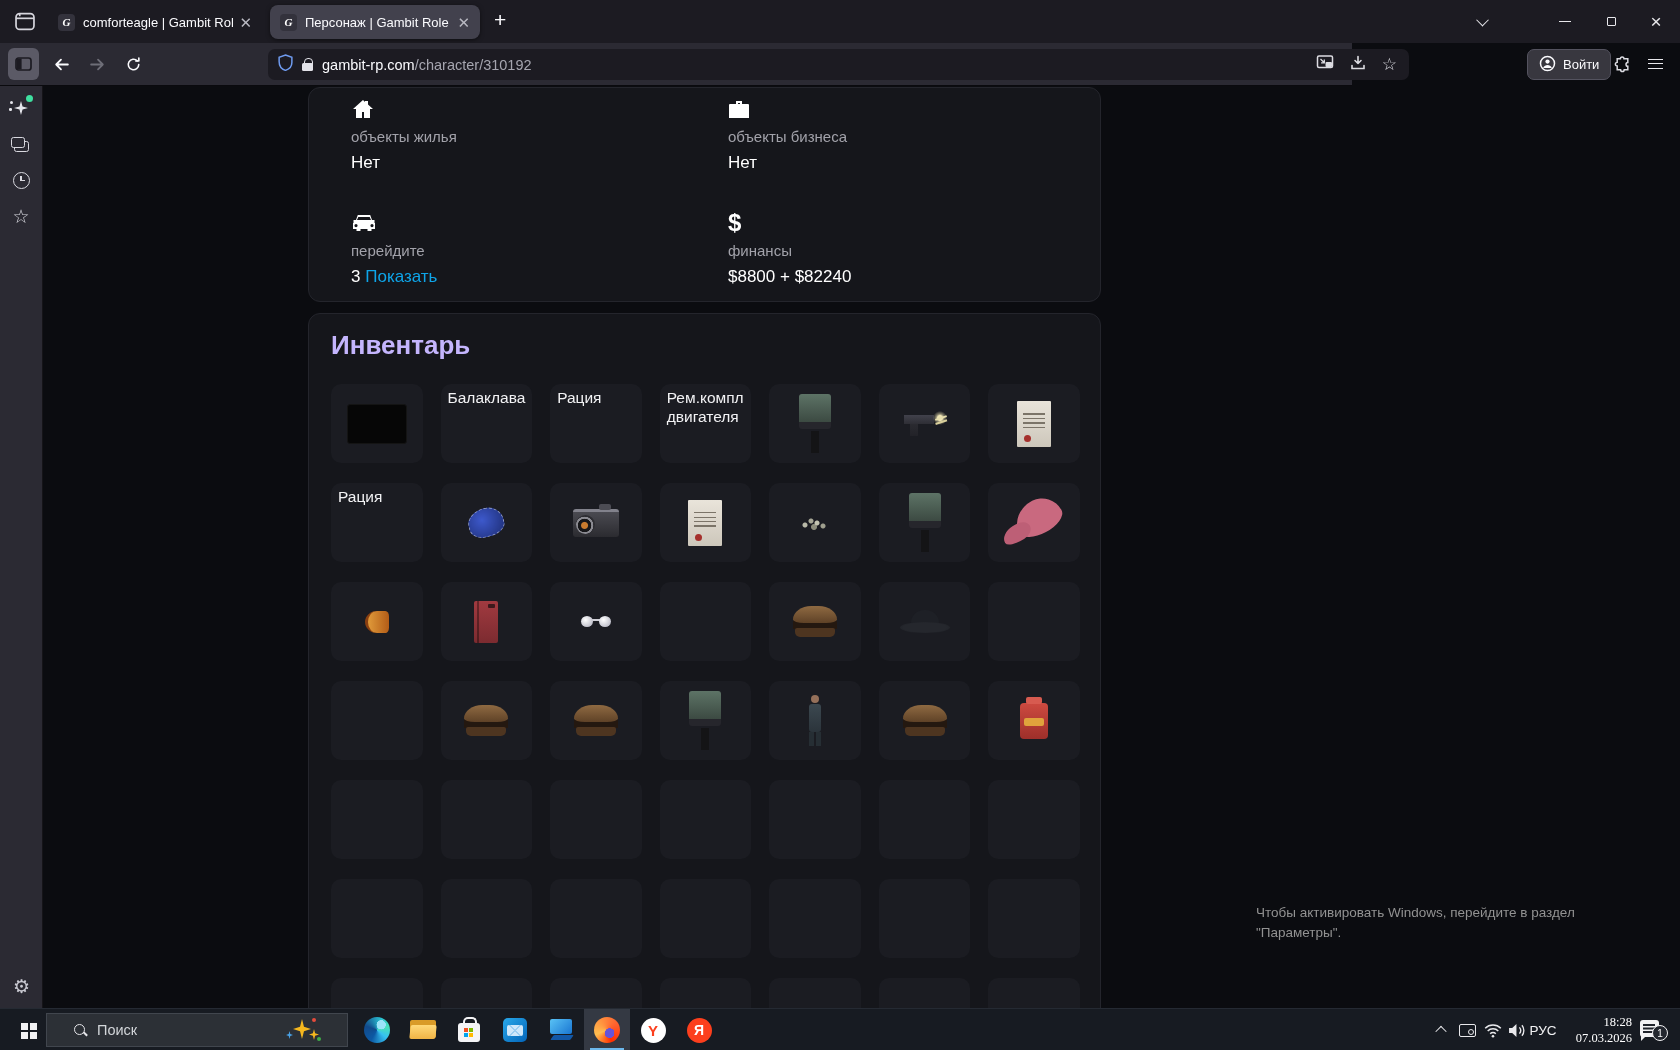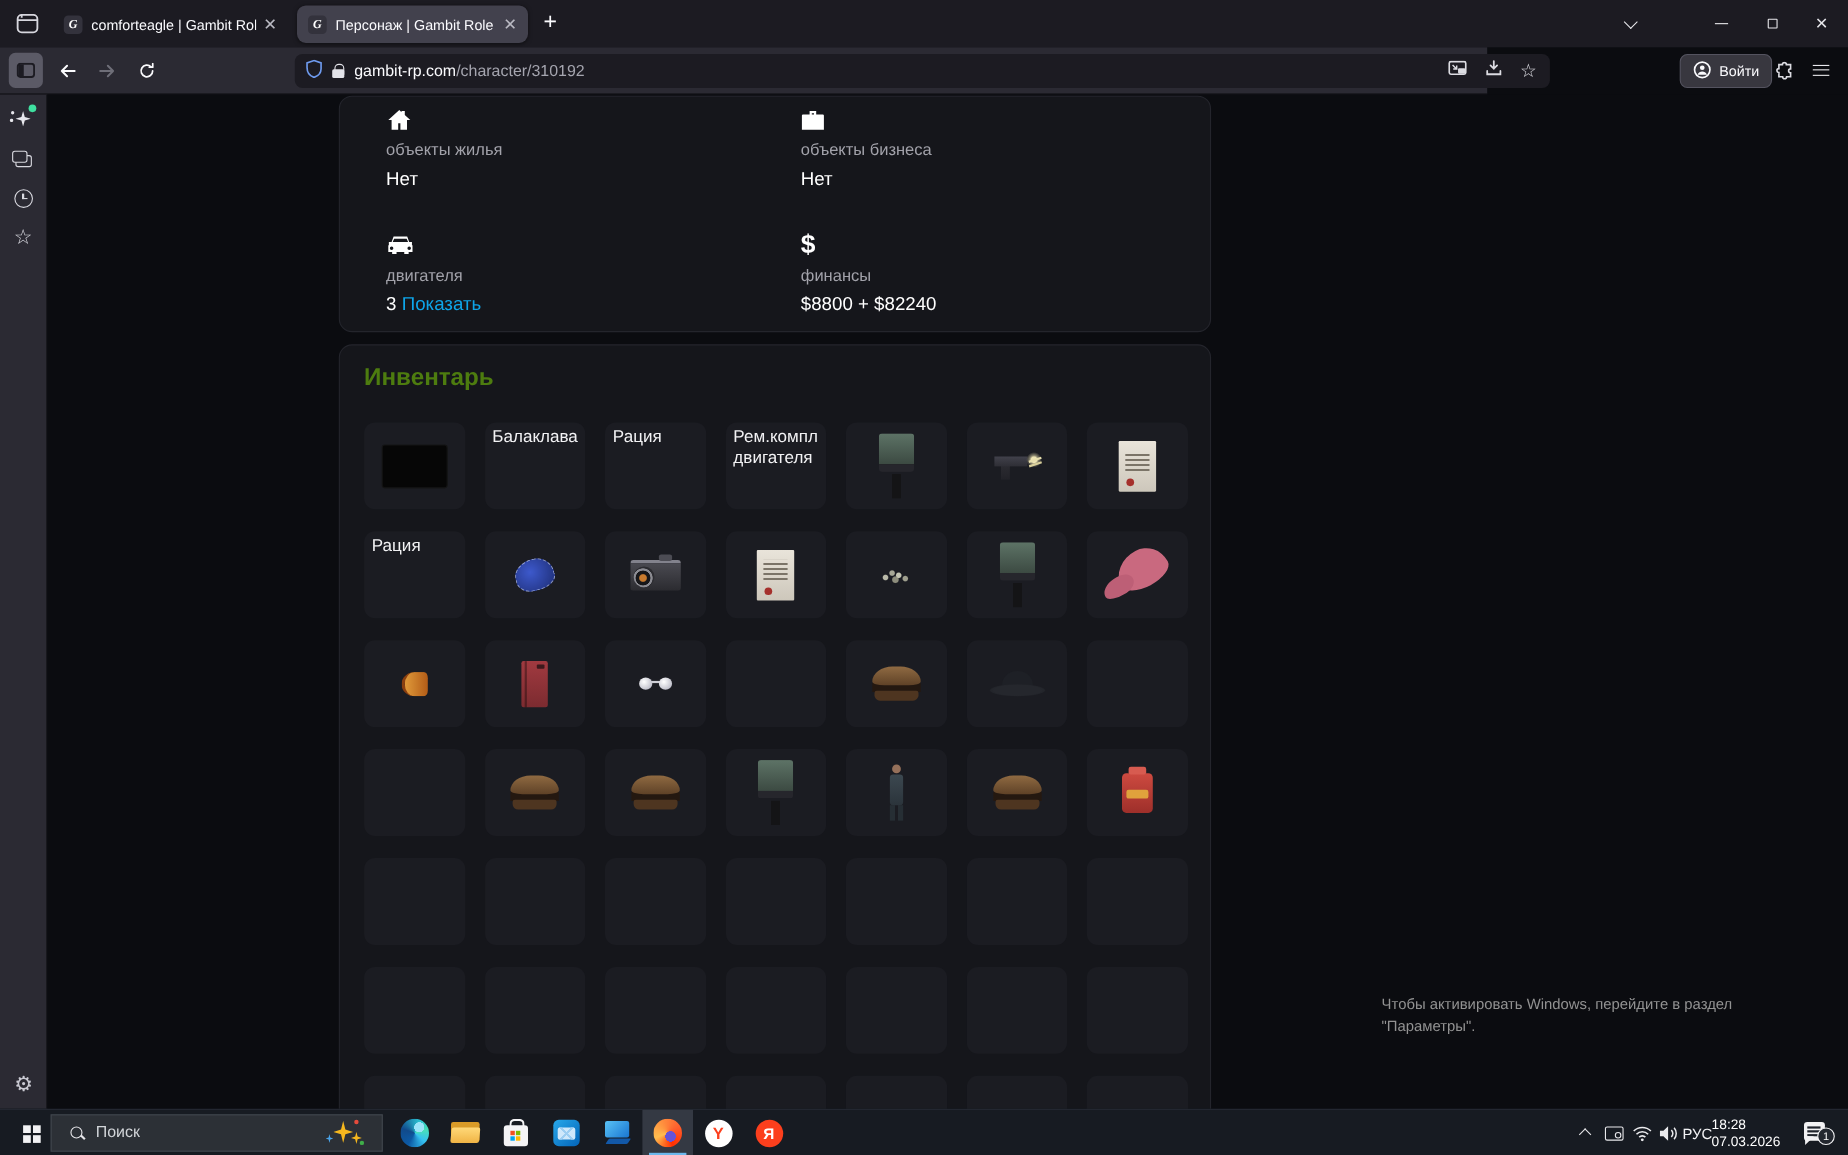--- a/index.html
+++ b/index.html
@@ -63,21 +63,21 @@
   .content { position:absolute; left:43px; top:86px; width:1637px; height:922px; background:#0b0c10; overflow:hidden; }
   .card { position:absolute; background:#15161b; border:1px solid #24252c; border-radius:12px;padding-left:15px; }
   .card1 { left:265px; top:1px; width:793px; height:215px; }
   .card2 { left:265px; top:227px; width:793px; height:800px; }
   .stat { position:absolute; }
   .stat .slabel { color:#a2a2aa; font-size:15px; margin-top:8px; }
   .stat .sval { color:#fff; font-size:17px; margin-top:8px; }
   .stat .sval a { color:#0ea5e9; text-decoration:none; }
   .sicon { height:24px; display:flex; align-items:flex-end; }
   .dollarglyph { color:#fff; font-size:24px; font-weight:bold; line-height:22px; }
-  .invtitle { position:absolute; left:22px; top:16px; color:#4d7c0f; font-size:22px; font-weight:bold; }
+  .invtitle { position:absolute; left:22px; top:16px; color:#c4b5fd; font-size:26px; font-weight:bold; }
   .invgrid { position:absolute; left:22px; top:70px; width:749px; display:grid;
              grid-template-columns:repeat(7,1fr); column-gap:18px; row-gap:20px; }
   .cell { position:relative; height:79px; background:#1b1c22; border-radius:10px; overflow:hidden;
           display:flex; align-items:center; justify-content:center; }
   .cell-label { position:absolute; top:4px; left:7px; width:96px; color:#f2f2f4; font-size:15.5px; line-height:1.25; }
 
   
   .itm { position:relative; }
   .itm-black-screen { width:60px; height:40px; background:#060606; border:1px solid #141414; border-radius:3px; }
   .itm-radio { width:34px; height:60px; }
@@ -138,21 +138,21 @@
   
   .wmark { position:absolute; left:1213px; top:810px; color:#757575; }
   .wmark .wt { font-size:20.5px; letter-spacing:.3px; }
   .wmark .wl { font-size:13.5px; color:#929292; margin-top:7px; line-height:20px; }
 
   
   .taskbar { position:absolute; left:0; top:1008px; width:1680px; height:42px; background:#171b22; border-top:1px solid #252a33; }
   .startbtn { position:absolute; left:10px; top:0; width:36px; height:42px; display:flex; align-items:center; justify-content:center; }
   .winlogo { width:7px; height:7px; background:#f2f2f4; box-shadow:9px 0 0 #f2f2f4,0 9px 0 #f2f2f4,9px 9px 0 #f2f2f4; margin:-8px 8px 0 0; }
   .tsearch { position:absolute; left:46px; top:4px; width:302px; height:34px; background:#2c3036; border:1px solid #41464e;
-             display:flex; align-items:center; padding:0 16px; }
+             display:flex; align-items:center; padding:0 26px; }
   .mag { position:relative; width:14px; height:14px; flex:0 0 auto; }
   .mag::before { content:''; position:absolute; left:1px; top:1px; width:9px; height:9px; border:1.6px solid #e6e6ea; border-radius:50%; }
   .mag::after { content:''; position:absolute; left:10px; top:10px; width:5px; height:1.7px; background:#e6e6ea; transform:rotate(45deg); }
   .tsearch .ph { color:#d2d5d9; font-size:14.5px; margin-left:10px; flex:1; }
   .sparkles { position:relative; width:36px; height:26px; flex:0 0 auto; }
   .spark { position:absolute; background:#f5b71e; clip-path:polygon(50% 0,61% 39%,100% 50%,61% 61%,50% 100%,39% 61%,0 50%,39% 39%); }
   .sp1 { left:8px; top:2px; width:18px; height:20px; }
   .sp2 { left:24px; top:12px; width:10px; height:11px; }
   .sp3 { left:1px; top:14px; width:7px; height:8px; background:#4aa3e8; }
   .spdot { position:absolute; border-radius:50%; }
@@ -185,21 +185,21 @@
                  conic-gradient(from -40deg,#ff9640,#ff5f2d 28%,#ff2f00 55%,#ffbd4f 80%,#ff9640); }
   .app-yandex-browser { width:25px; height:25px; border-radius:50%; background:#fff; color:#fc3f1d; font-weight:bold; font-size:15px;
       display:flex; align-items:center; justify-content:center; }
   .app-yandex-search { width:25px; height:25px; border-radius:50%; background:#fc3f1d; color:#fff; font-weight:bold; font-size:14px;
       display:flex; align-items:center; justify-content:center; }
   .tray { position:absolute; top:0; height:42px; display:flex; align-items:center; justify-content:center; }
   .chevup { width:8px; height:8px; border-left:1.7px solid #e9e9ec; border-top:1.7px solid #e9e9ec; transform:rotate(45deg) translate(1px,1px); }
   .trdisp { position:relative; width:17px; height:13px; border:1.6px solid #e9e9ec; border-radius:2px; }
   .trdisp::after { content:''; position:absolute; right:1px; bottom:1px; width:4px; height:4px; border-radius:50%; border:1.2px solid #e9e9ec; }
   .lang { color:#f2f2f4; font-size:13.5px; }
-  .clock { position:absolute; left:1556px; top:5px; width:76px; text-align:left; color:#fff; font-size:12.5px; line-height:16px; }
+  .clock { position:absolute; left:1556px; top:5px; width:76px; text-align:right; color:#fff; font-size:12.5px; line-height:16px;font-family:Liberation Serif, serif; }
   .notif { position:absolute; left:1640px; top:11px; width:19px; height:17px; background:#f2f2f4; border-radius:3px; }
   .notif::before { content:''; position:absolute; left:3px; top:4px; width:12px; height:1.6px; background:#20242c; box-shadow:0 3.5px 0 #20242c,0 7px 0 #20242c; }
   .notif::after { content:''; position:absolute; left:1px; bottom:-4px; border:4px solid transparent; border-top-color:#f2f2f4; border-left-color:#f2f2f4; }
   .badge { position:absolute; left:1652px; top:1025px; width:16px; height:16px; border-radius:50%; background:#23272f; border:1.5px solid #f2f2f4;
            color:#fff; font-size:10px; display:flex; align-items:center; justify-content:center; z-index:5; }
 </style>
 </head>
 <body>
 
 <div id="screen">
@@ -343,21 +343,21 @@
         </div>
         <div class="slabel">объекты бизнеса</div>
         <div class="sval">Нет</div>
       </div>
       <div class="stat" style="left:42px;top:122px">
         <div class="sicon">
           <svg width="26" height="22" viewBox="0 0 26 22" fill="#fff">
               <path d="M5 8l1.8-5h12.4L21 8h2.5v3H24v6h-3.5v2h-4v-2h-7v2h-4v-2H2v-6h.5V8H5zm2.3-3L6 8h14l-1.3-3H7.3zM5 12a1.6 1.6 0 1 0 0 3.2A1.6 1.6 0 0 0 5 12zm16 0a1.6 1.6 0 1 0 0 3.2A1.6 1.6 0 0 0 21 12z"></path>
             </svg>
         </div>
-        <div class="slabel">двигателя</div>
+        <div class="slabel">перейдите</div>
         <div class="sval"><span>3</span> <a href="#">Показать</a></div>
       </div>
       <div class="stat" style="left:419px;top:122px">
         <div class="sicon">
             <span class="dollarglyph">$</span>
           </div>
         <div class="slabel">финансы</div>
         <div class="sval">$8800 + $82240</div>
       </div>
     </div>

